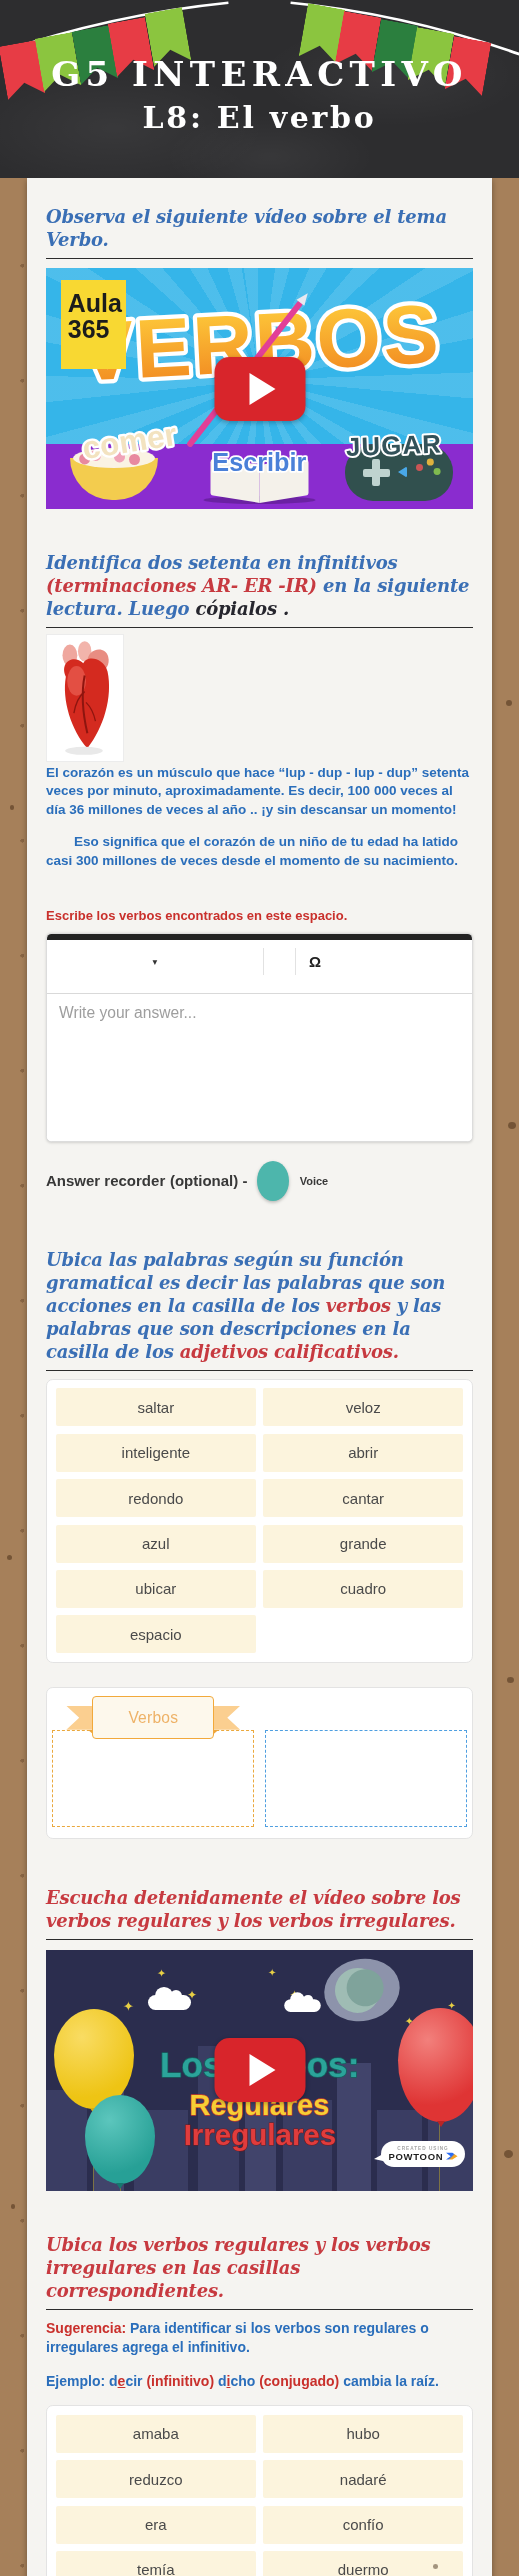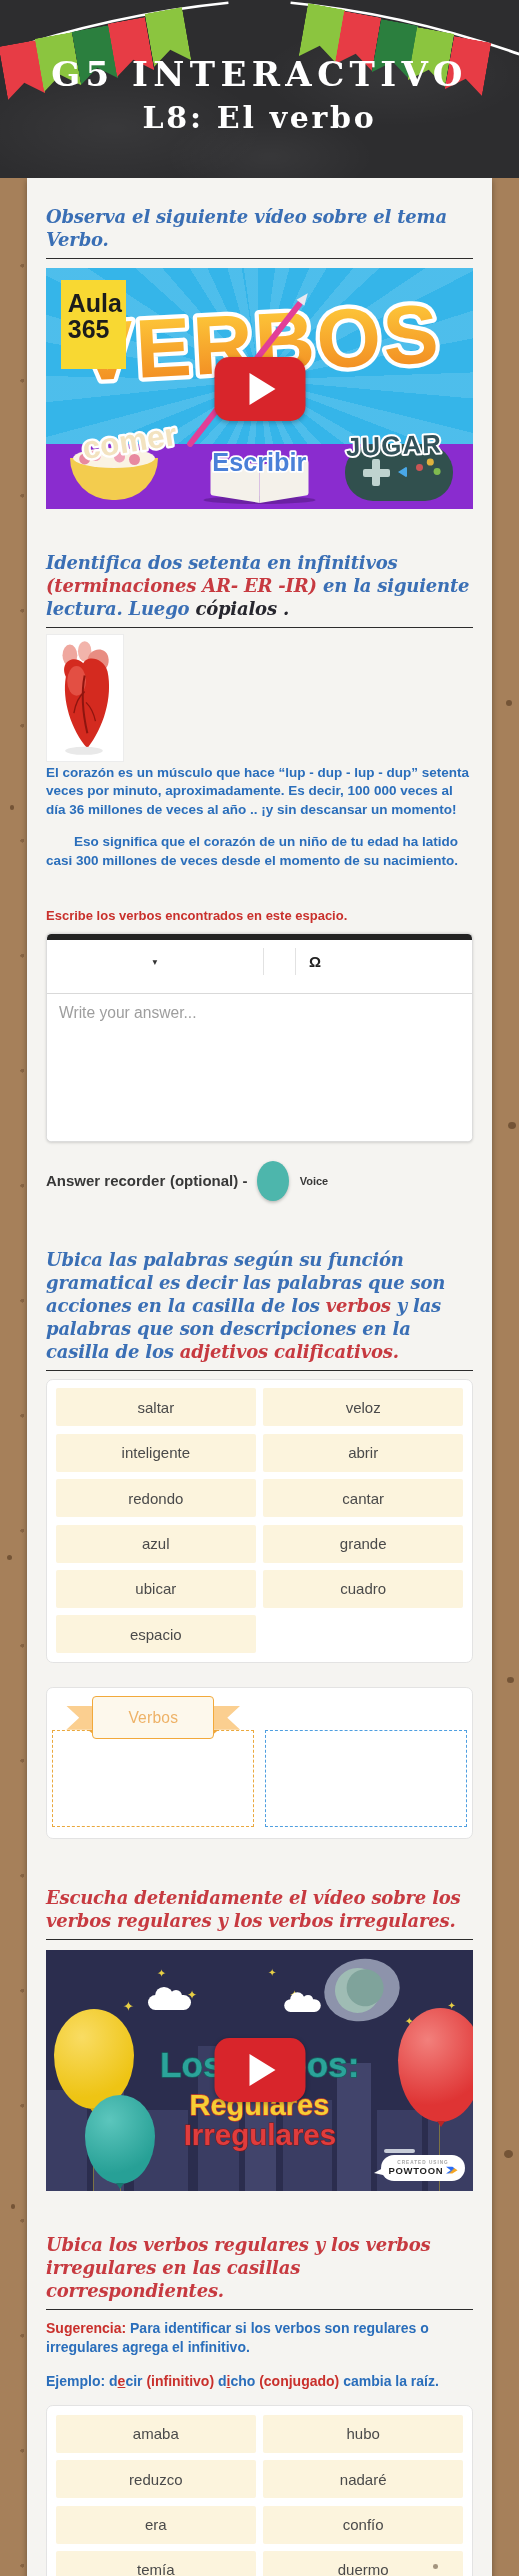--- a/index.html
+++ b/index.html
@@ -101,21 +101,21 @@
   .balloon::before{content:"";position:absolute;left:50%;bottom:-5.4px;transform:translateX(-50%);
     border-left:4.7px solid transparent;border-right:4.7px solid transparent;}
   .bal-y{left:8px;top:59px;width:80px;height:100px;background:radial-gradient(circle at 35% 28%, #f9dc63, #eec414 68%);}
   .bal-y::before{border-top:6.8px solid #d8ae10;}
   .bal-r{left:352px;top:58px;width:85px;height:114px;background:radial-gradient(circle at 35% 28%, #f2807c, #df3434 66%);}
   .bal-r::before{border-top:6.8px solid #b92525;}
   .bal-t{left:39px;top:145px;width:70px;height:89px;background:radial-gradient(circle at 35% 28%, #5cc6bd, #27a096 68%);}
   .bal-t::before{border-top:6.8px solid #17776f;}
   .bstr{position:absolute;width:1.4px;background:#7d7345;z-index:2;}
   .pw-dash{position:absolute;right:58px;bottom:38px;width:31px;height:3.4px;background:#c8cdd9;border-radius:2px;z-index:4;}
-  .powtoon{position:absolute;right:8px;bottom:10px;width:84px;height:26px;background:#fff;border-radius:13px;
+  .powtoon{position:absolute;right:8px;bottom:24px;width:84px;height:26px;background:#fff;border-radius:13px;
     display:flex;flex-direction:column;align-items:center;justify-content:center;z-index:5;}
   .powtoon::before{content:"";position:absolute;left:-6.8px;bottom:5.4px;border-top:5.4px solid transparent;
     border-right:9.5px solid #fff;border-bottom:2.7px solid transparent;}
   .pw-small{font-size:4.7px;color:#a7a7a7;letter-spacing:1px;font-weight:700;}
   .pw-main{font-size:9.5px;font-weight:700;color:#1e1e1e;letter-spacing:0.7px;display:flex;align-items:center;gap:2.7px;}
   .pw-icon{width:11.5px;height:8.8px;background:linear-gradient(135deg,#2a6df5 0 45%,#f5a623 55% 100%);
     clip-path:polygon(0 12%,55% 12%,100% 50%,55% 88%,0 88%,40% 50%);}
 
   
   .heart-box{width:76px;height:126px;background:#fff;border:0.7px solid #ececec;margin-top:5.4px;}

